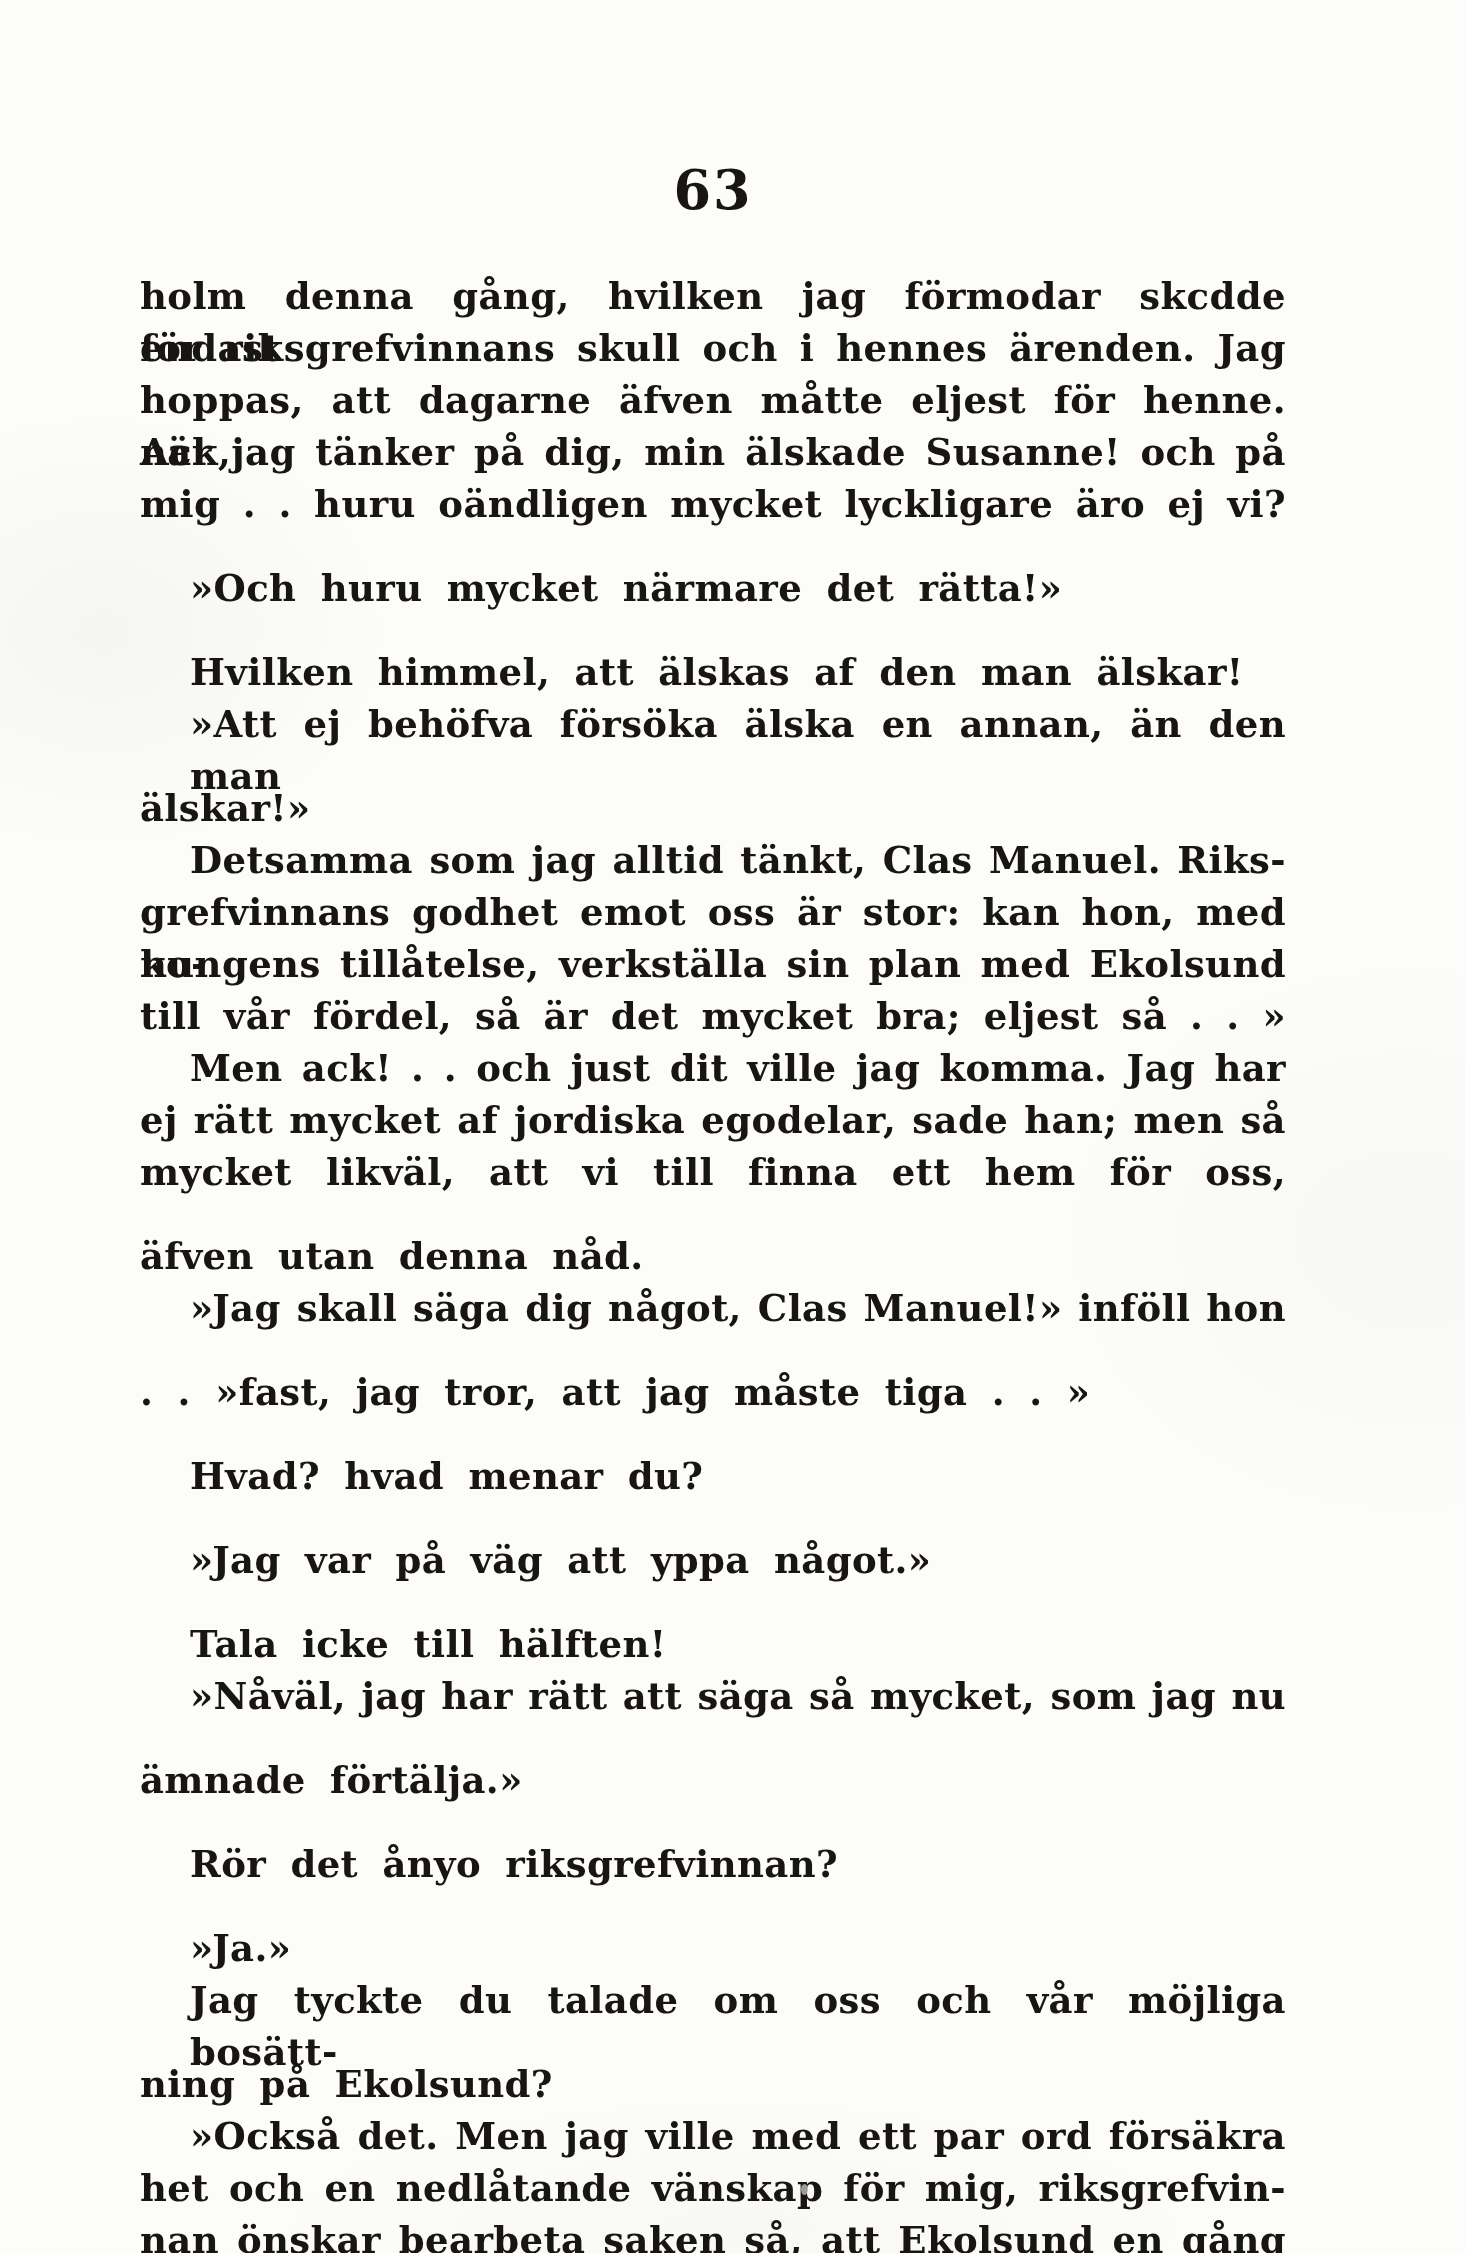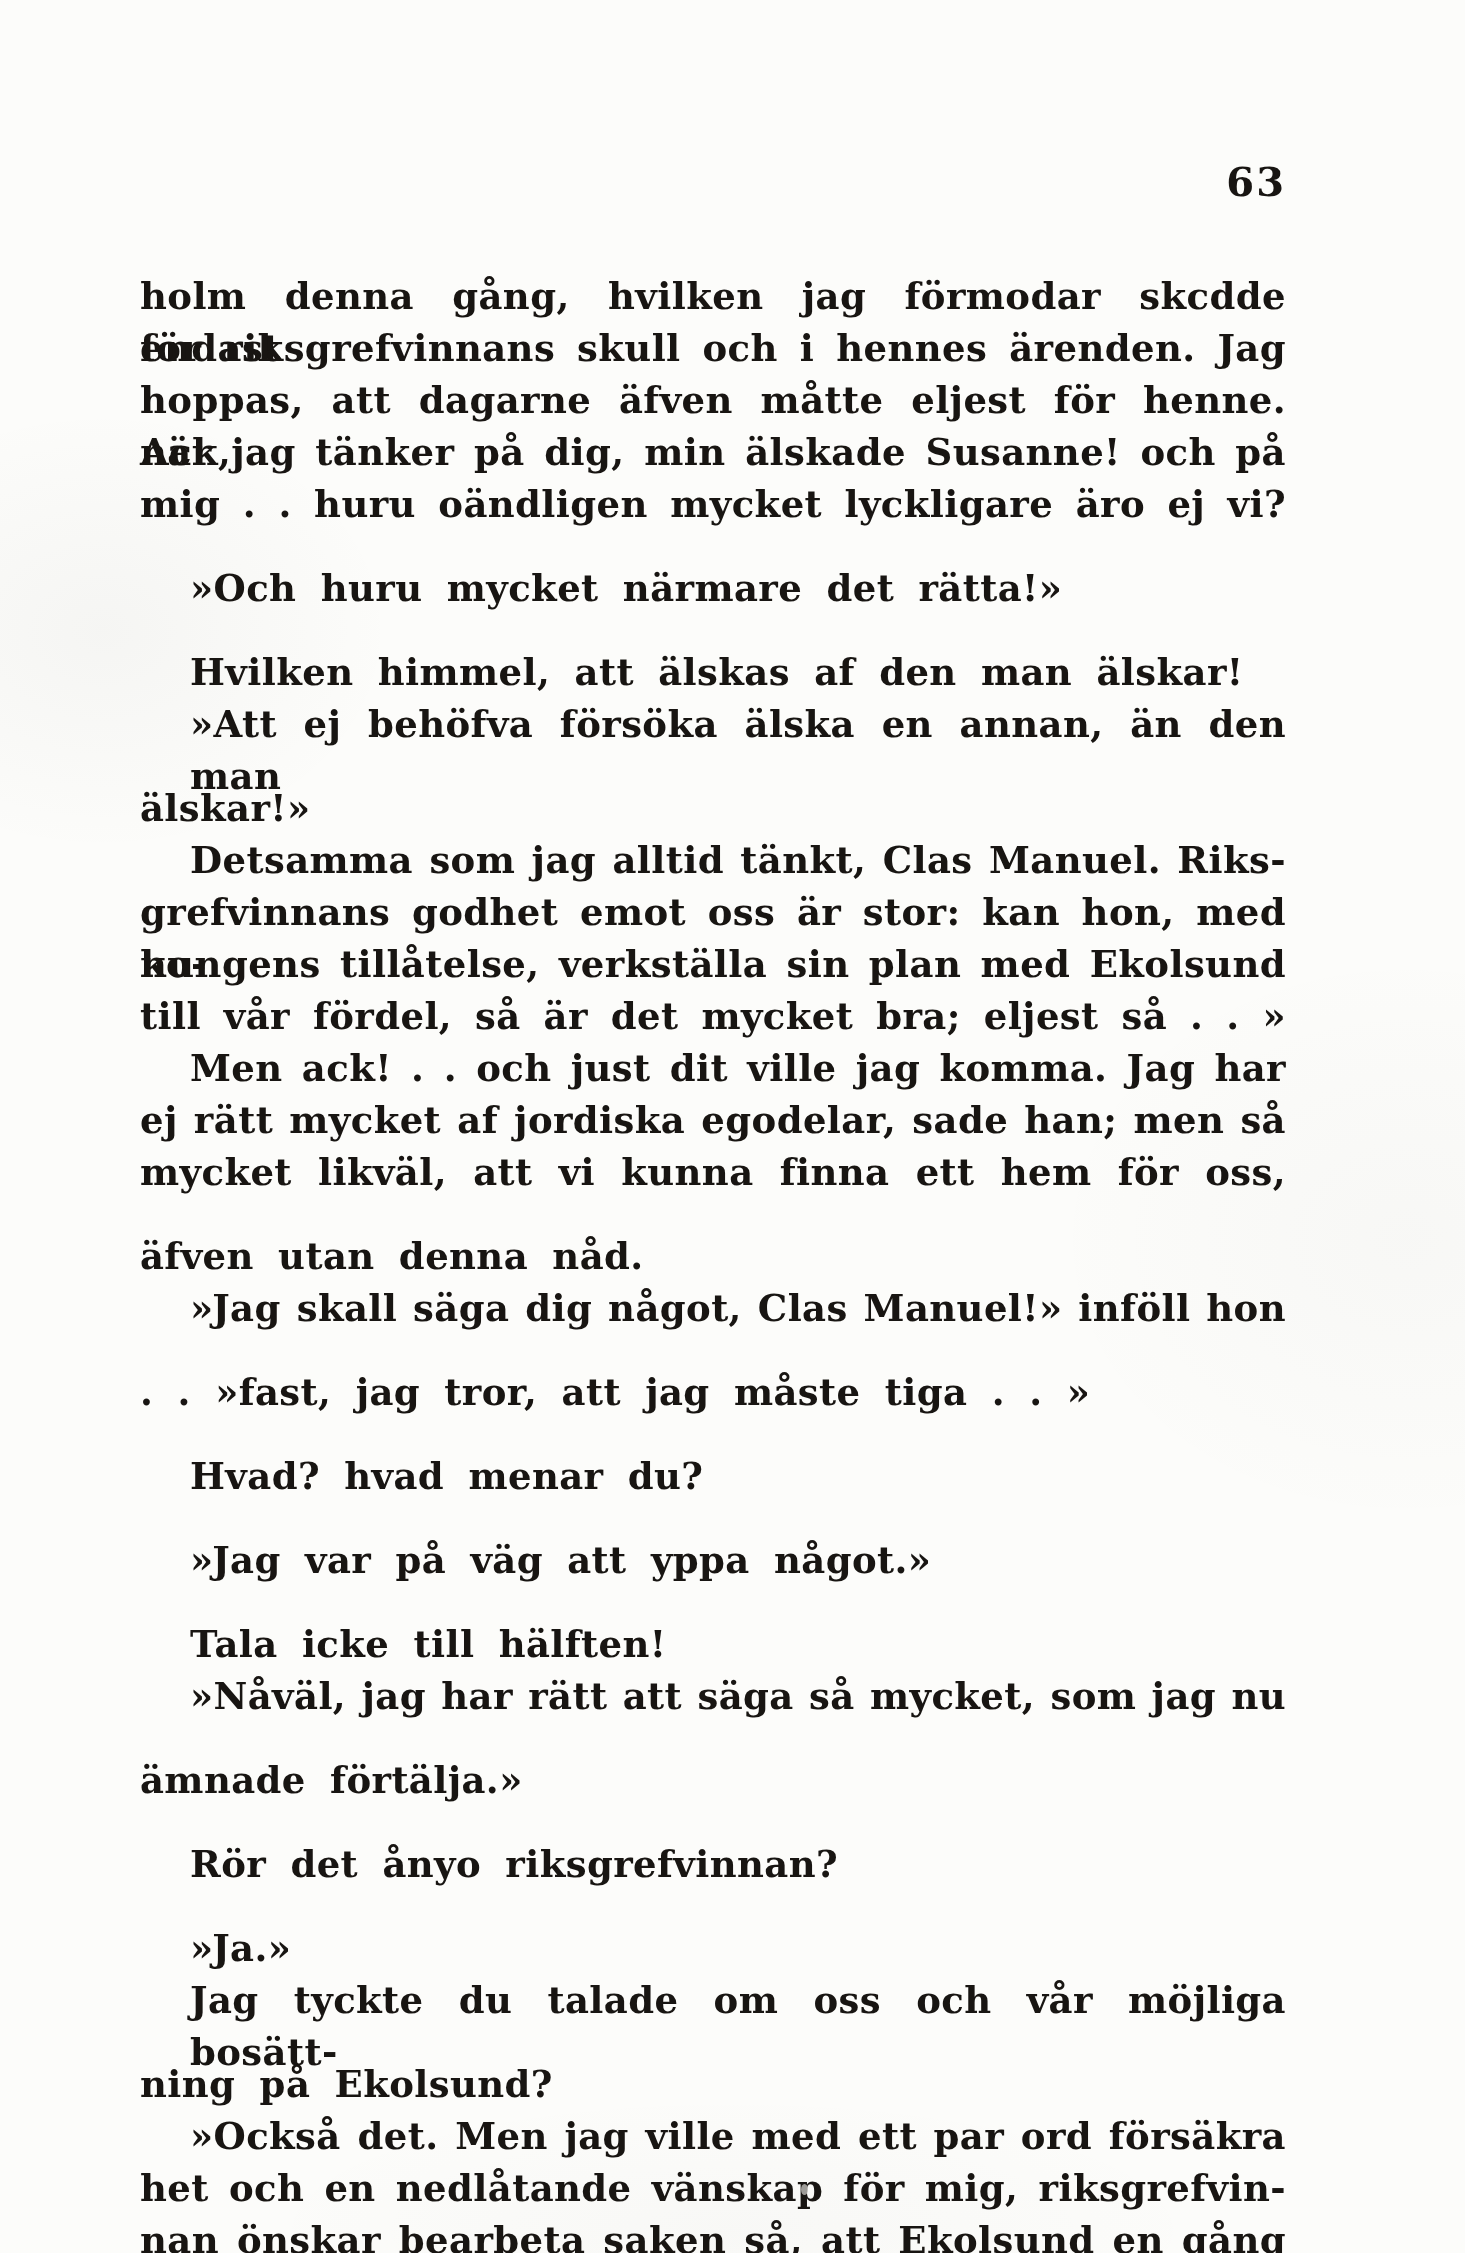--- a/index.html
+++ b/index.html
@@ -17,22 +17,22 @@
   }
   .page {
     position: absolute;
     inset: 0;
   }
   .page-number {
     position: absolute;
     top: 158px;
     left: 140px;
     width: 1146px;
-    text-align: right;
-    font-size: 40px;
+    text-align: center;
+    font-size: 54px;
     font-weight: 700;
     letter-spacing: 2px;
     color: #181512;
   }
   .text-block {
     position: absolute;
     left: 140px;
     top: 270px;
     width: 1146px;
   }
@@ -86,21 +86,21 @@
       <div class="line left indent">»Och huru mycket närmare det rätta!»</div>
       <div class="line left indent">Hvilken himmel, att älskas af den man älskar!</div>
       <div class="line justify indent">»Att ej behöfva försöka älska en annan, än den man</div>
       <div class="line left">älskar!»</div>
       <div class="line justify indent">Detsamma som jag alltid tänkt, Clas Manuel.  Riks-</div>
       <div class="line justify">grefvinnans godhet emot oss är stor: kan hon, med ko-</div>
       <div class="line justify">nungens tillåtelse, verkställa sin plan med Ekolsund</div>
       <div class="line justify">till vår fördel, så är det mycket bra; eljest så . . »</div>
       <div class="line justify indent">Men ack! . . och just dit ville jag komma.  Jag har</div>
       <div class="line justify">ej rätt mycket af jordiska egodelar, sade han; men så</div>
-      <div class="line justify">mycket likväl, att vi kunna finna ett hem för oss,</div>
+      <div class="line justify">mycket likväl, att vi till finna ett hem för oss,</div>
       <div class="line left">äfven utan denna nåd.</div>
       <div class="line justify indent">»Jag skall säga dig något, Clas Manuel!» inföll hon</div>
       <div class="line left">. . »fast, jag tror, att jag måste tiga . . »</div>
       <div class="line left indent">Hvad? hvad menar du?</div>
       <div class="line left indent">»Jag var på väg att yppa något.»</div>
       <div class="line left indent">Tala icke till hälften!</div>
       <div class="line justify indent">»Nåväl, jag har rätt att säga så mycket, som jag nu</div>
       <div class="line left">ämnade förtälja.»</div>
       <div class="line left indent">Rör det ånyo riksgrefvinnan?</div>
       <div class="line left indent">»Ja.»</div>

